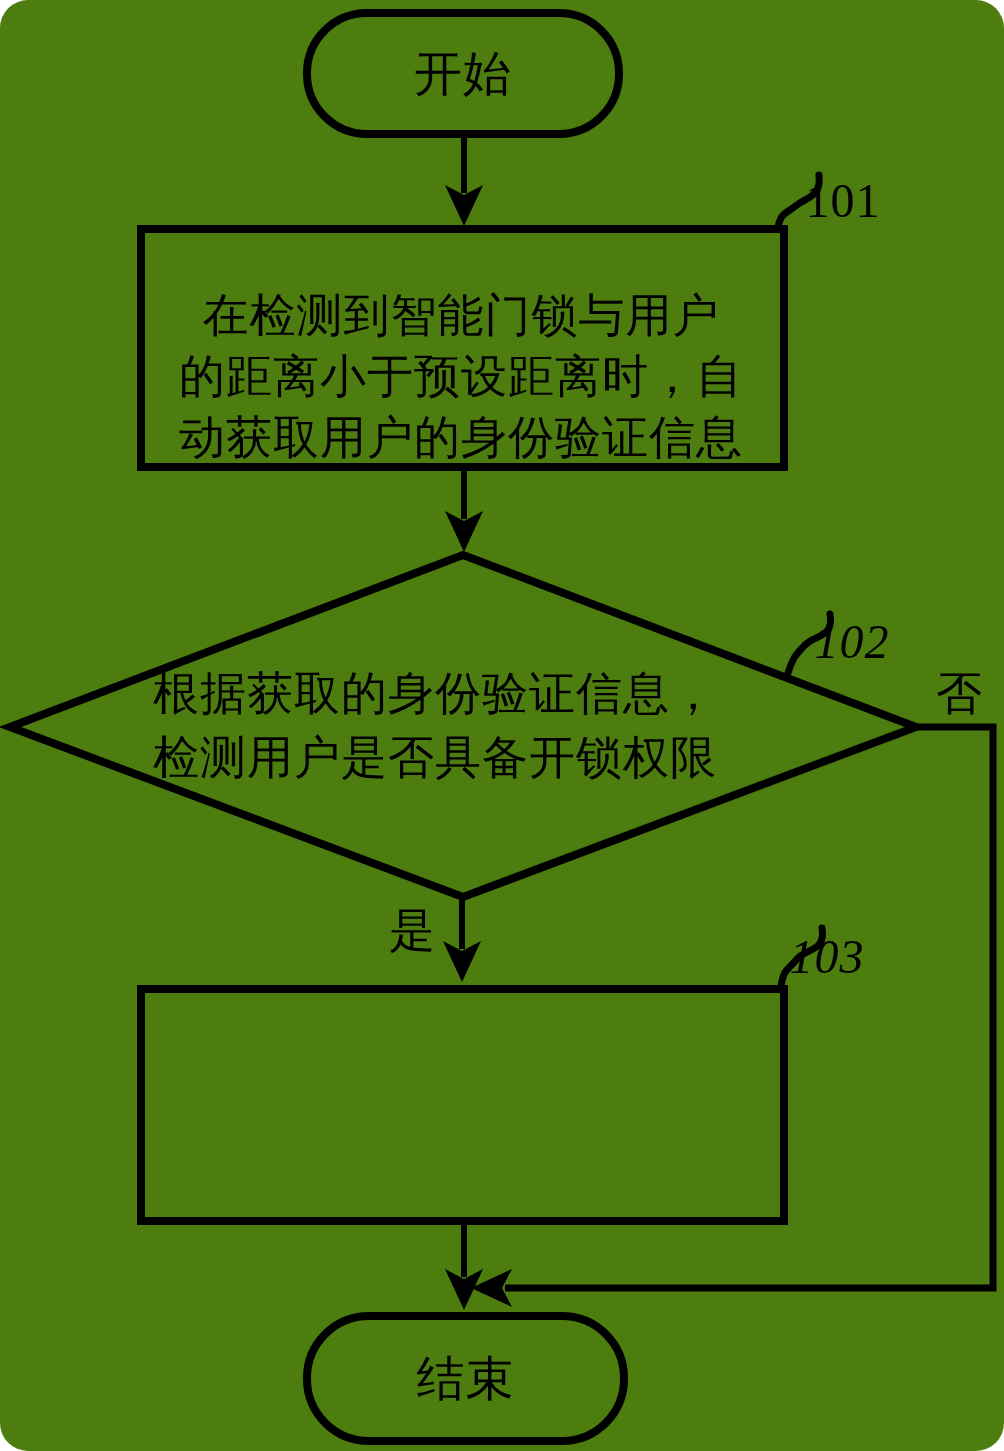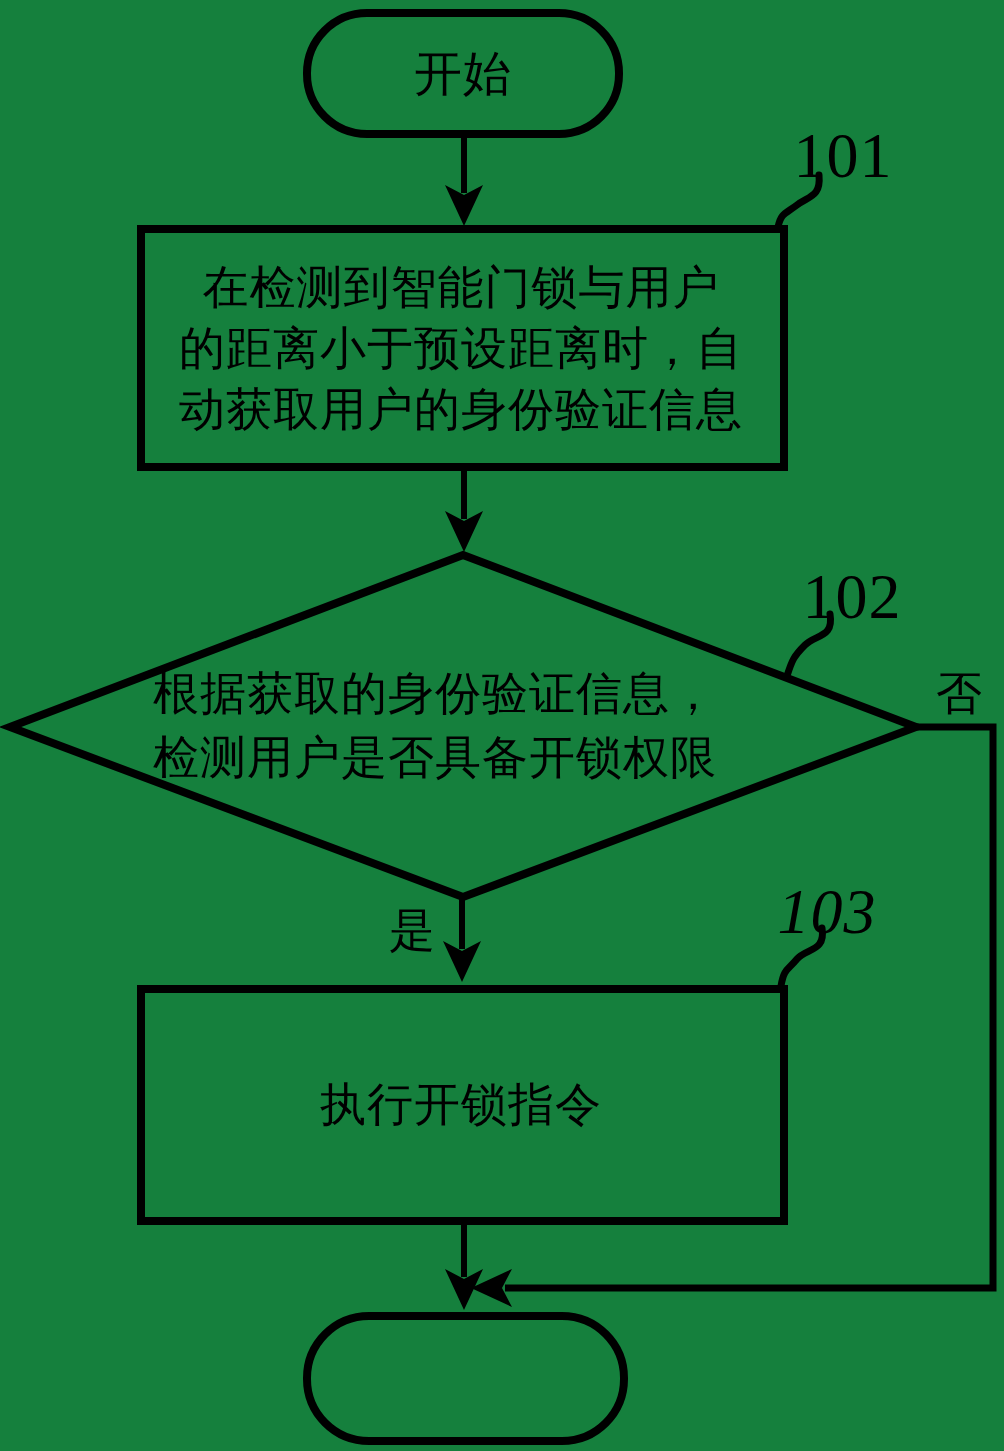--- a/index.html
+++ b/index.html
@@ -4,24 +4,25 @@
 <style>
   html, body {
     margin: 0;
     padding: 0;
     background: #ffffff;
   }
   .canvas {
     position: relative;
     width: 1004px;
     height: 1451px;
-    background: #15803d;
+    background: #4d7c0f;
     color: #000000;
     font-family: "Liberation Serif", "DejaVu Serif", serif;
     overflow: hidden;
+    border-radius: 28px;
   }
   .canvas svg {
     position: absolute;
     left: 0;
     top: 0;
     width: 1004px;
     height: 1451px;
   }
   .lbl {
     position: absolute;
@@ -33,30 +34,32 @@
     letter-spacing: 1px;
     line-height: 60px;
     font-size: 46px;
   }
   .lbl.terminator {
     font-size: 48px;
   }
   .lbl.process101 {
     line-height: 61px;
     padding-right: 52px;
+    margin-top: 28px;
   }
   .lbl.decision102 {
     line-height: 64px;
   }
   .ref {
     position: absolute;
     transform: translate(-50%, -50%);
-    font-size: 64px;
+    font-size: 48px;
     letter-spacing: 1px;
     white-space: nowrap;
+    margin-top: 44px;
   }
   .edge-lbl {
     position: absolute;
     transform: translate(-50%, -50%);
     font-size: 46px;
     white-space: nowrap;
   }
 </style>
 </head>
 <body>
@@ -96,26 +99,26 @@
 
   <div class="lbl terminator" style="left:303px; top:9px; width:320px; height:129px;">开始</div>
 
   <div class="lbl process101" style="left:137px; top:225px; width:648px; height:246px;">在检测到智能门锁与用户
 的距离小于预设距离时，自
 动获取用户的身份验证信息</div>
 
   <div class="lbl decision102" style="left:60px; top:555px; width:750px; height:342px;">根据获取的身份验证信息，
 检测用户是否具备开锁权限</div>
 
-  <div class="lbl" style="left:137px; top:985px; width:648px; height:240px;">执行开锁指令</div>
 
+  <div class="lbl terminator" style="left:303px; top:1312px; width:325px; height:133px;">结束</div>
 
   <div class="ref" style="left:843px; top:156px;">101</div>
 
-  <div class="ref" style="left:852px; top:597px;">102</div>
+  <div class="ref" style="left:852px; top:597px;font-style:italic;">102</div>
 
   <div class="ref" style="left:827px; top:912px;font-style:italic;">103</div>
 
   <div class="edge-lbl" style="left:412px; top:931px;">是</div>
 
   <div class="edge-lbl" style="left:959px; top:694px;">否</div>
 
 </div>
 
 </body></html>

